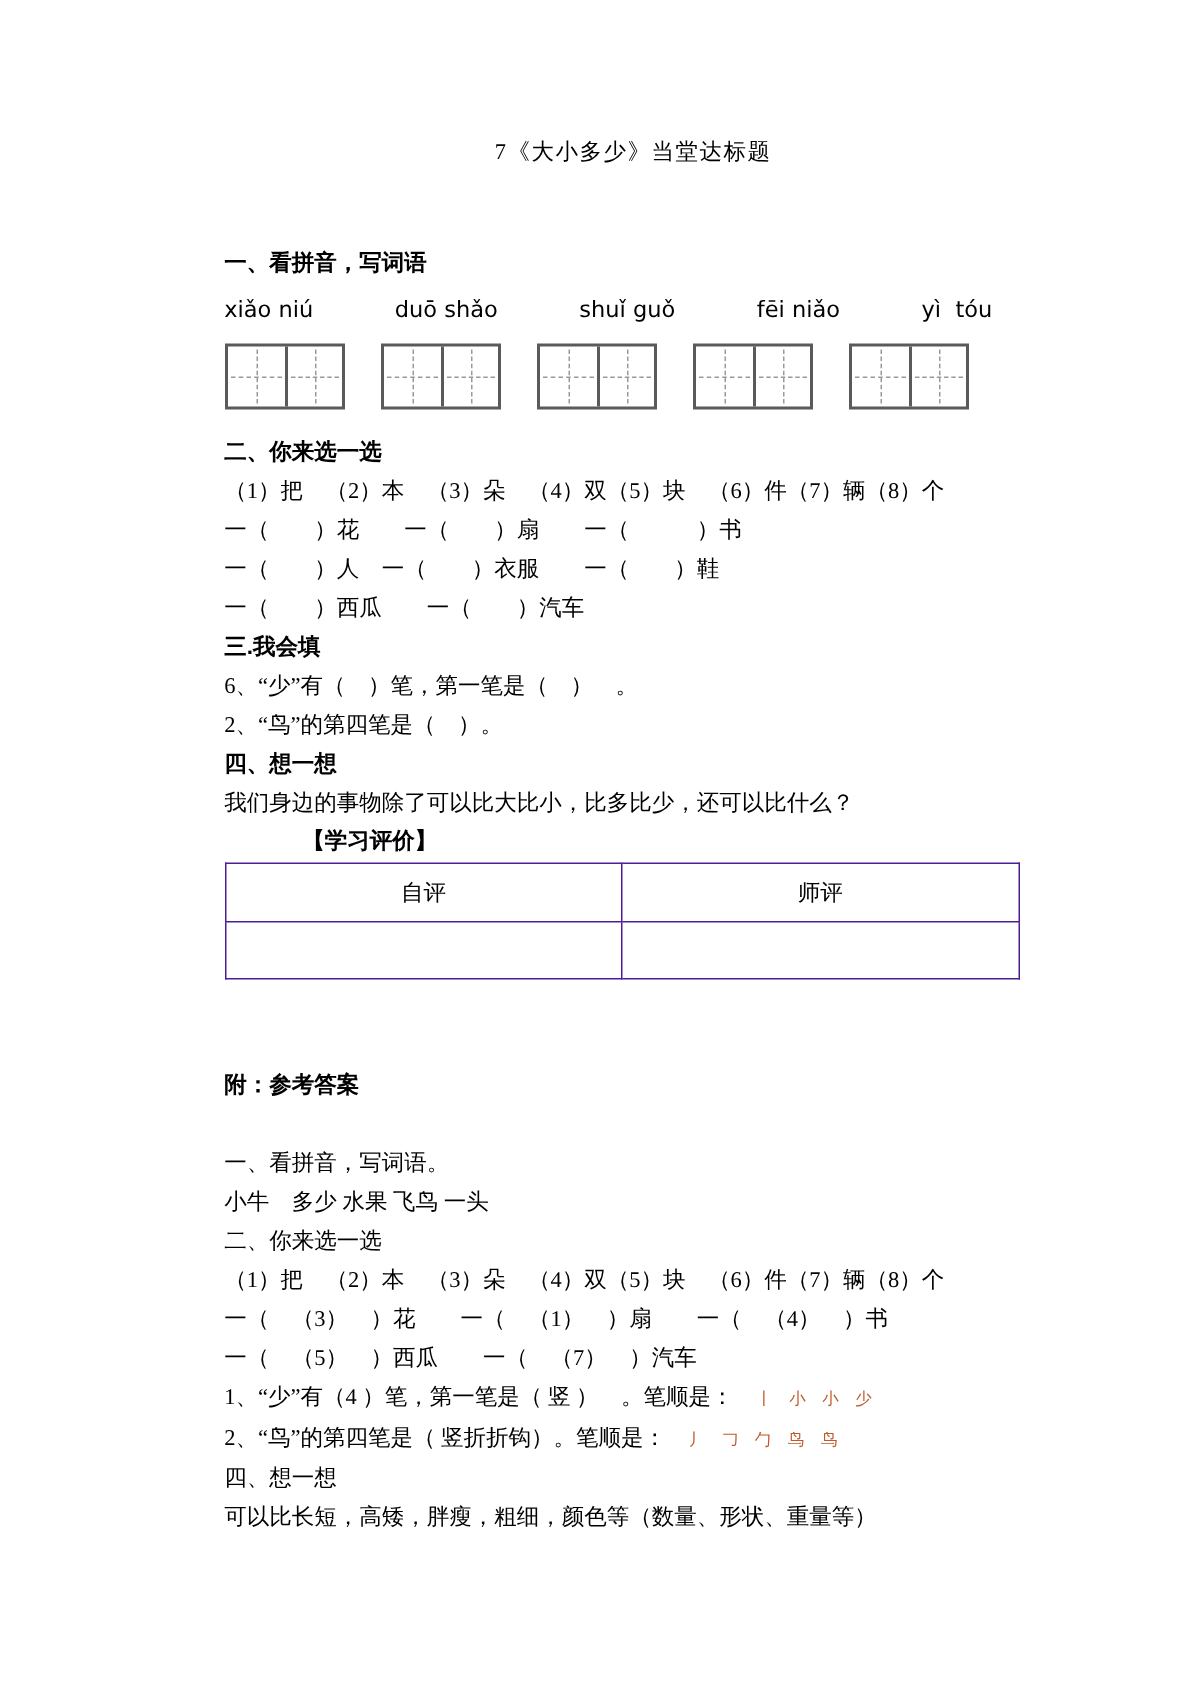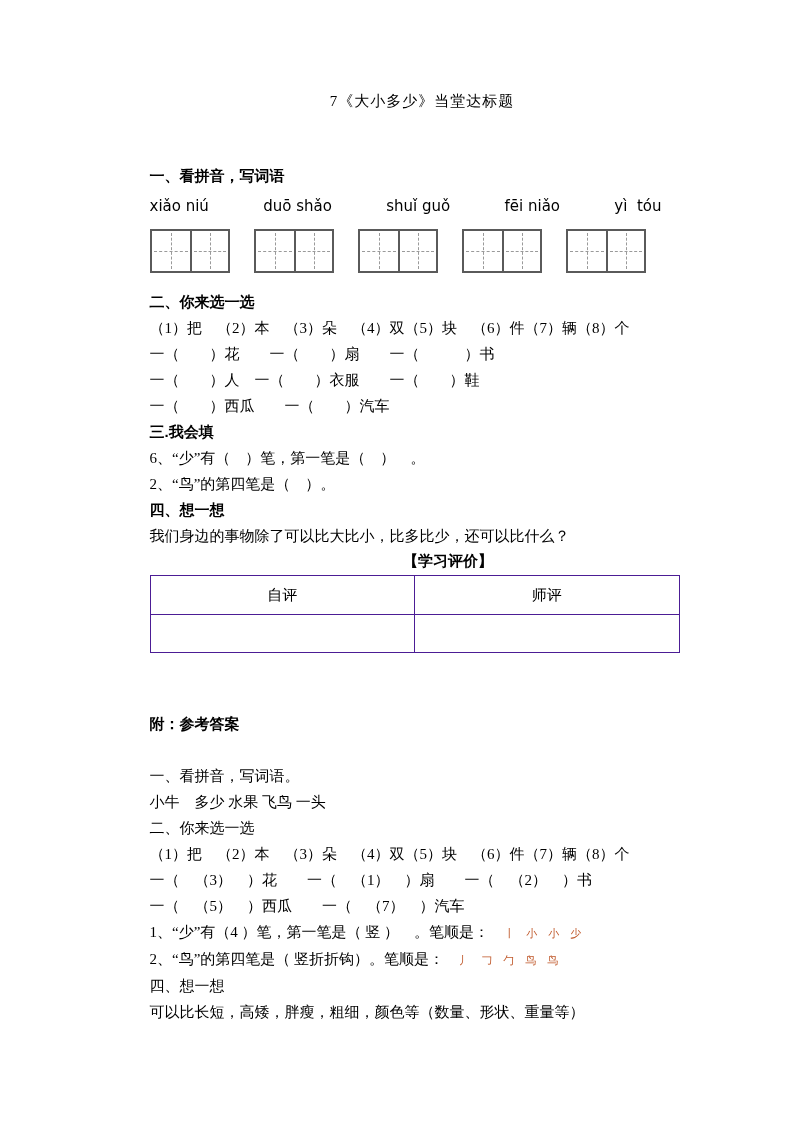--- a/index.html
+++ b/index.html
@@ -69,21 +69,20 @@
   .tian-cell::after {
     content:"";
     position:absolute; top:2px; bottom:2px; left:50%;
     border-left:1px dashed #9a9a9a;
   }
   .eval-label {
     font-weight:700;
     font-family:"Liberation Sans","DejaVu Sans",sans-serif;
     line-height:24px;
     margin-left:52px;
-    text-align:center;
   }
   table.eval {
     width:530px;
     border-collapse:collapse;
     table-layout:fixed;
     margin-top:2px;
   }
   table.eval td {
     border:1px solid #4c1d95;
     text-align:center;
@@ -167,21 +166,21 @@
       </table>
 
     <div class="big-gap"></div>
 
     <div class="h">附：参考答案</div>
     <div class="gap"></div>
     <div class="line">一、看拼音，写词语。</div>
     <div class="line">小牛　多少 水果 飞鸟 一头</div>
     <div class="line">二、你来选一选</div>
     <div class="line">（1）把　（2）本　（3）朵　（4）双（5）块　（6）件（7）辆（8）个</div>
-    <div class="line">一（　（3）　）花　　一（　（1）　）扇　　一（　（2）　）书</div>
+    <div class="line">一（　（3）　）花　　一（　（1）　）扇　　一（　（4）　）书</div>
     <div class="line">一（　（5）　）西瓜　　一（　（7）　）汽车</div>
     <div class="line"><span>1、“少”有（4 ）笔，第一笔是（ 竖 ）　。笔顺是：　</span><span class="strokes" style="color: rgb(192, 89, 43);">丨 小 小 少</span></div>
     <div class="line"><span>2、“鸟”的第四笔是（ 竖折折钩）。笔顺是：　</span><span class="strokes" style="color: rgb(192, 89, 43);">丿 𠃌 勹 鸟 鸟</span></div>
     <div class="line">四、想一想</div>
     <div class="line">可以比长短，高矮，胖瘦，粗细，颜色等（数量、形状、重量等）</div>
 
   </div>
 </div>
 
 </body></html>

